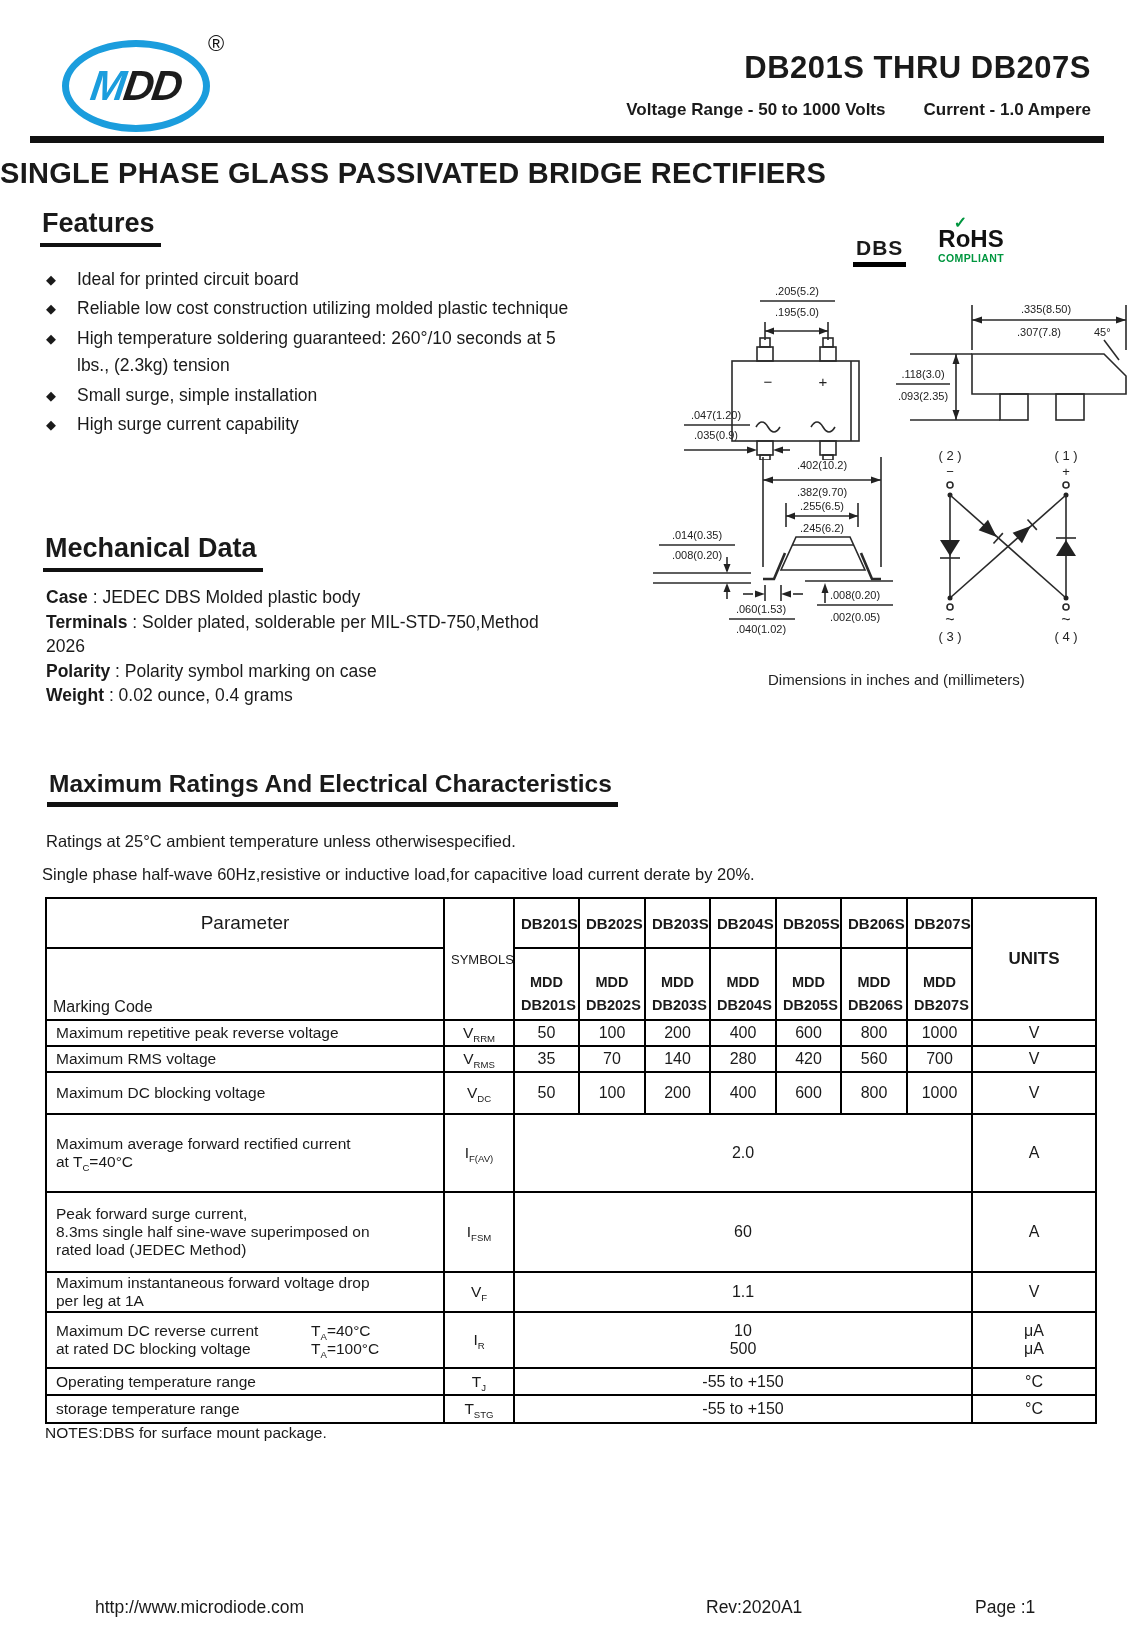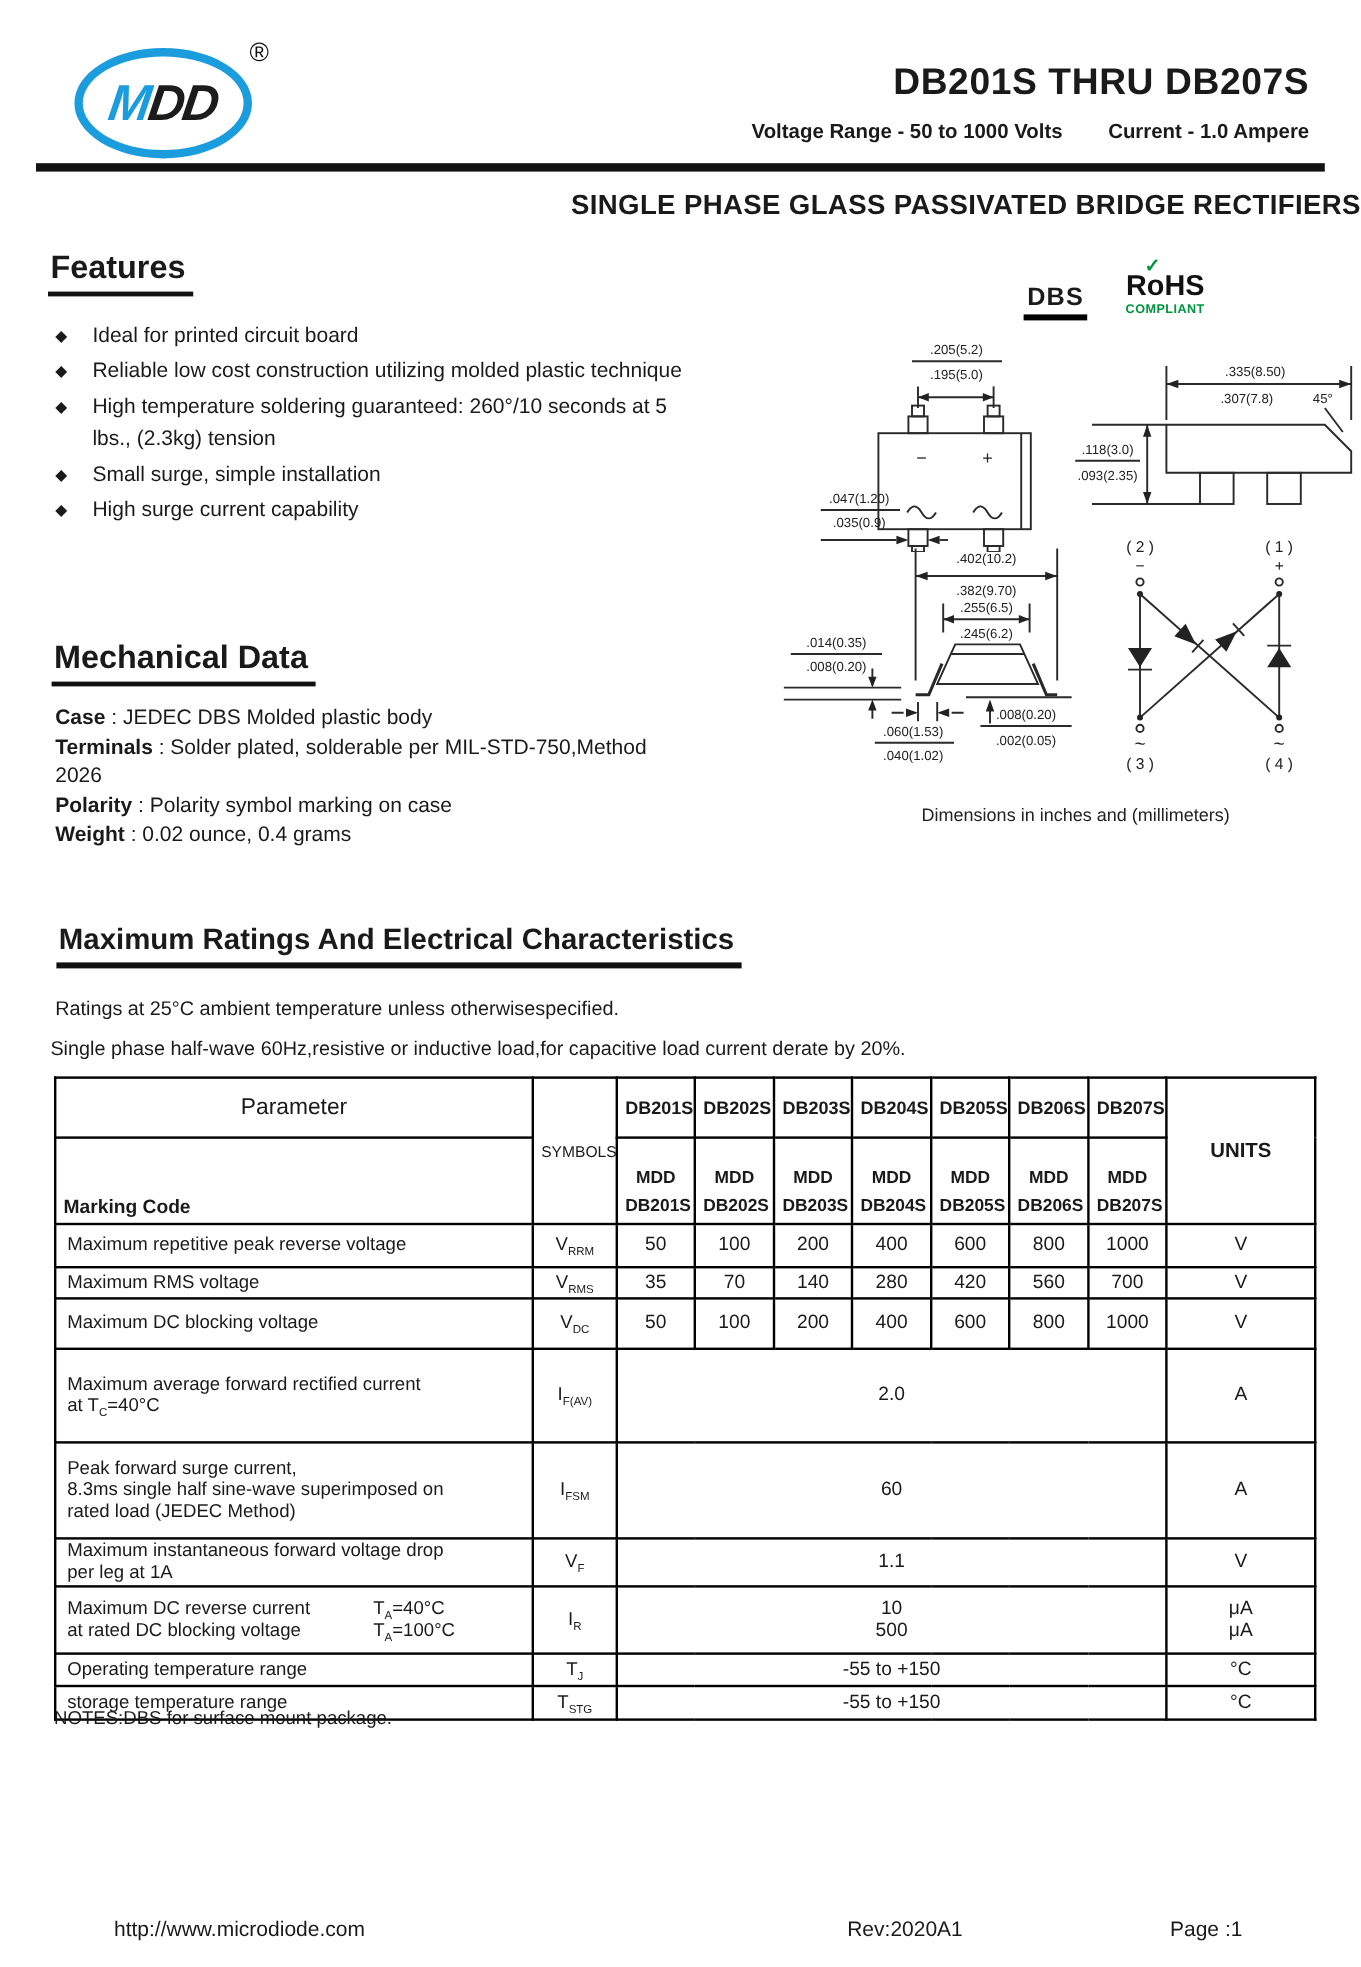--- a/index.html
+++ b/index.html
@@ -24,21 +24,21 @@
   .logo-text .m { color:#1b9ddd; }
   .logo-text .dd { color:#1c1c1c; }
   .reg { position:absolute; left:146px; top:-9px; font-size:22px; color:#111; font-weight:normal; }
 
   .head-right { right:43px; top:50px; text-align:right; }
   .head-title { font-size:31px; font-weight:bold; letter-spacing:0.5px; }
   .head-sub { margin-top:14px; display:flex; gap:38px; justify-content:flex-end; font-size:17px; font-weight:bold; }
 
   .top-rule { left:30px; top:136px; width:1074px; height:7px; background:#111; }
 
-  .doc-title { left:0; top:157px; width:100%; text-align:right; font-size:23px; font-weight:bold; letter-spacing:0.3px; }
+  .doc-title { left:0; top:157px; width:100%; text-align:left; font-size:29px; font-weight:bold; letter-spacing:0.3px; }
 
   
   .sec-h { font-weight:bold; border-bottom:4px solid #111; padding:0 6px 4px 2px; display:inline-block; }
   .features-h { left:40px; top:208px; font-size:27px; }
   .mech-h { left:43px; top:533px; font-size:27px; }
   .ratings-h { left:47px; top:770px; font-size:24.5px; border-bottom-width:5px; }
 
   
   .dbs-label { left:853px; top:236px; font-size:21px; font-weight:bold; border-bottom:5px solid #000; padding:0 3px 2px 3px; letter-spacing:1px; }
   .rohs { left:928px; top:227px; width:86px; text-align:center; }
@@ -72,21 +72,21 @@
   .note2 { left:42px; top:865px; font-size:16.5px; }
 
   table.rt { left:45px; top:897px; width:1050px; border-collapse:collapse; position:absolute; table-layout:fixed; }
   .rt td { border:2px solid #000; padding:1px 6px; vertical-align:middle; font-size:15.5px; }
   .cc { text-align:center; }
   .pl { text-align:left; padding-left:9px !important; }
   .ph { font-size:19px !important; }
   .sh { font-size:13px !important; }
   .dh { font-weight:bold; font-size:15px !important; }
   .uh { font-weight:bold; font-size:17px !important; }
-  .mk-label { vertical-align:bottom !important; font-size:16px !important; padding-bottom:3px !important;font-weight:bold; }
+  .mk-label { vertical-align:bottom !important; font-size:16px !important; padding-bottom:3px !important; }
   .mk { vertical-align:bottom !important; font-weight:bold; font-size:14.5px !important; line-height:1.55; padding-bottom:3px !important; }
   .v { font-size:16px !important; }
   .u { font-size:16px !important; }
   sub { font-size:0.62em; line-height:0;text-align:right; }
   .cond-line { display:flex; }
   .cl { width:255px; flex:0 0 255px; }
   .notes { left:45px; top:1424px; font-size:15.5px; }
 
   
   .dn { left:33px; top:1638px; font-size:14px;margin-left:20px; }
@@ -355,21 +355,21 @@
   <td class="cc mk">
           <div>MDD</div>
           <div>DB206S</div>
         </td>
   <td class="cc mk">
           <div>MDD</div>
           <div>DB207S</div>
         </td>
 </tr>
 
-<tr style="height:36px">
+<tr style="height:26px">
   <td class="pl">Maximum repetitive peak reverse voltage</td>
   <td class="cc"><span>V</span><sub>RRM</sub></td>
   <td class="cc v">50</td>
   <td class="cc v">100</td>
   <td class="cc v">200</td>
   <td class="cc v">400</td>
   <td class="cc v">600</td>
   <td class="cc v">800</td>
   <td class="cc v">1000</td>
   <td class="cc u">V</td>

